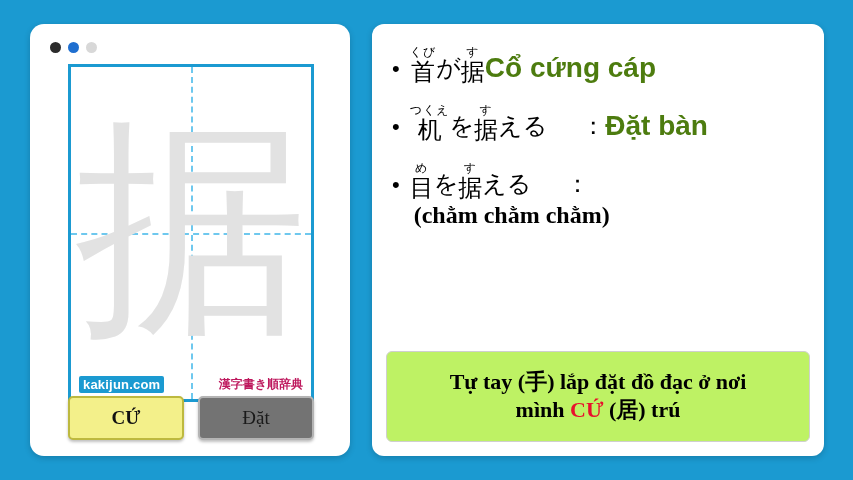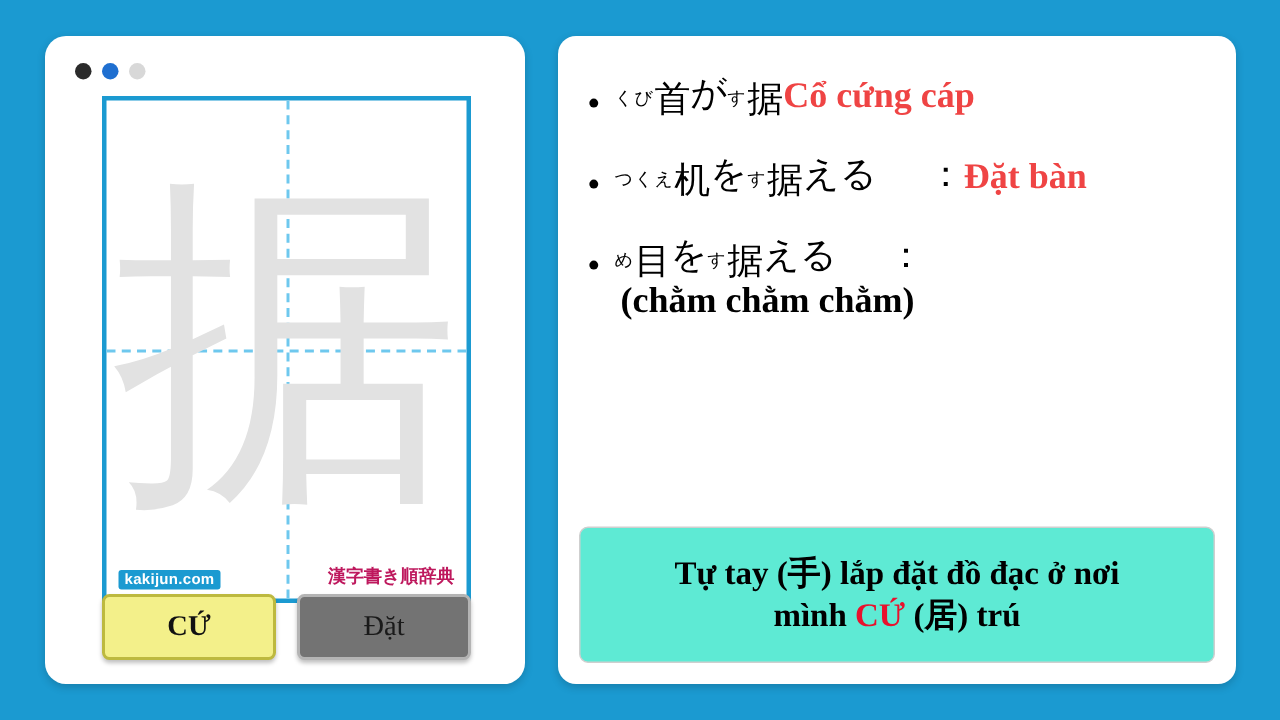--- a/index.html
+++ b/index.html
@@ -86,21 +86,21 @@
     font-family: "DejaVu Sans", sans-serif;
     font-size: 232px;
     line-height: 1;
     color: #e2e2e2;
     user-select: none;
   }
   .kanji-credit {
     position: absolute;
     left: 8px;
     bottom: 6px;
-    font-size: 10px;
+    font-size: 13px;
     font-weight: bold;
     color: #ffffff;
     background: #1b9ad1;
     padding: 1px 4px;
     border-radius: 2px;
     letter-spacing: 0.2px;
   }
   .kanji-jp-credit {
     position: absolute;
     right: 8px;
@@ -180,57 +180,58 @@
   .jp-line {
     font-family: "DejaVu Sans", sans-serif;
     font-size: 24px;
     color: #000;
     white-space: nowrap;
     display: flex;
     align-items: flex-end;
   }
   .ruby {
     display: inline-flex;
+    flex-direction: column;
     align-items: center;
     line-height: 1;
   }
   .ruby .rt {
     font-size: 12px;
     margin-bottom: 2px;
     letter-spacing: 1px;
   }
   .ruby .rb {
     font-size: 24px;
   }
   .plain {
     font-size: 24px;
     padding-bottom: 0;
   }
   .vn {
-    font-family: Liberation Serif, serif;
-    font-weight: bold;
-    font-size: 24px;
-    color: #ef4444;
+    font-family: Liberation Sans, sans-serif;
+    font-weight: bold;
+    font-size: 28px;
+    color: #4d7c0f;
   }
   .vn-second-line {
     font-family: "Liberation Serif", serif;
     font-weight: bold;
     font-size: 24px;
     color: #000;
     margin-left: 4px;
     margin-top: 2px;
   }
   .gap-sp { display: inline-block; width: 34px; }
 
   .note-box {
     position: absolute;
     left: 14px;
     right: 14px;
     bottom: 14px;
-    background: #5eead4;
+    background: #bef264;
     border: 1px solid #cfcfcf;
     border-radius: 6px;
     padding: 16px 0;
     text-align: center;
     font-family: "Liberation Serif", serif;
     font-weight: bold;
     font-size: 22px;
     line-height: 1.3;
     color: #000;
   }

